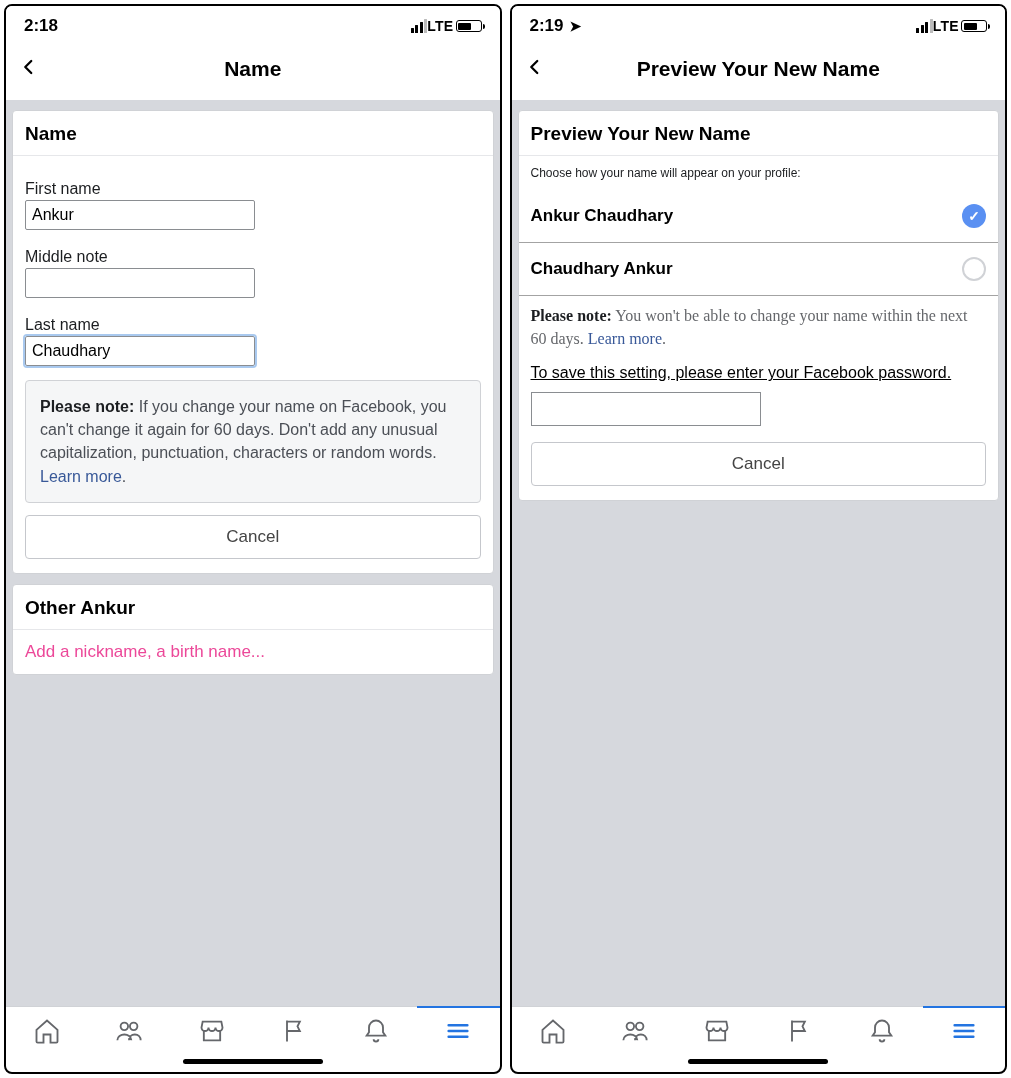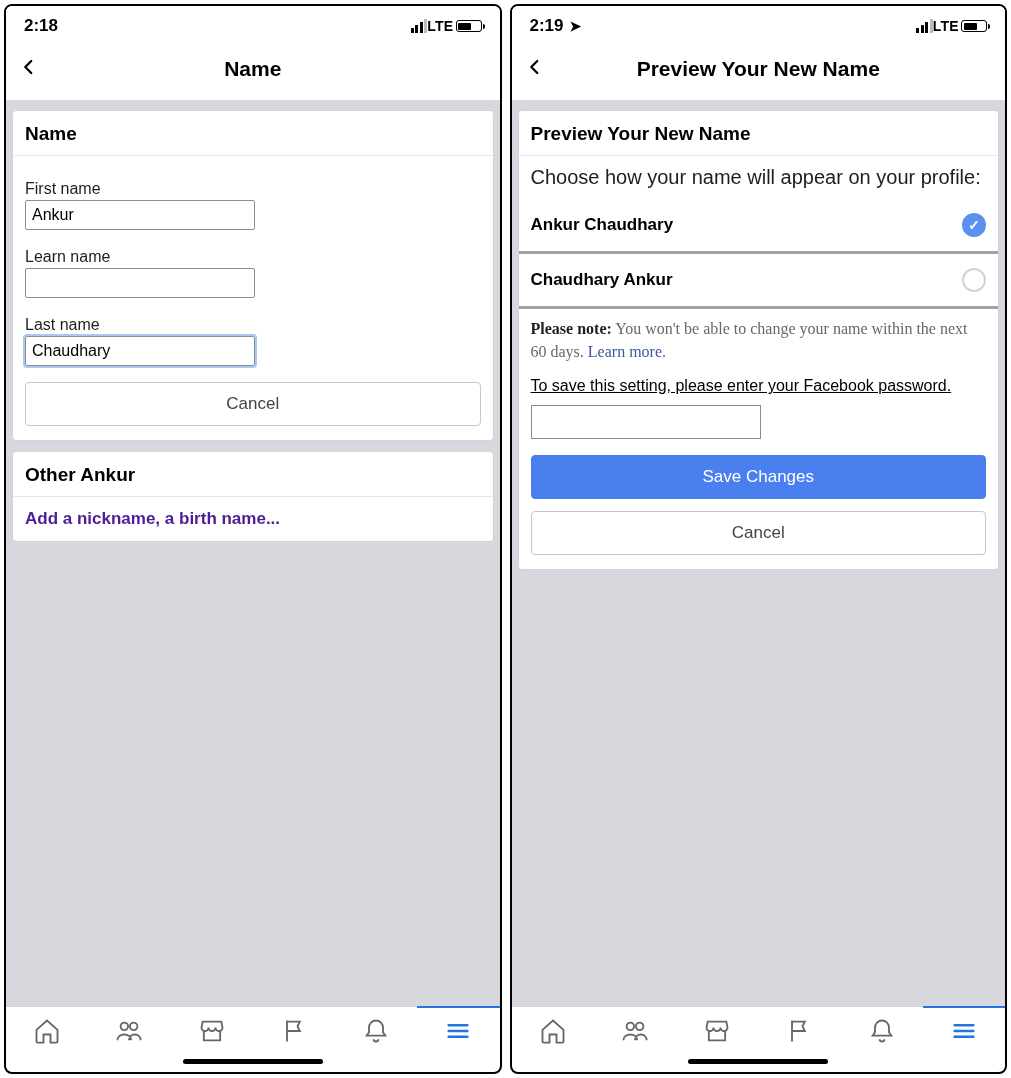--- a/index.html
+++ b/index.html
@@ -152,35 +152,34 @@
     padding: 11px 0;
     font-size: 17px;
     border-radius: 4px;
     margin-top: 12px;
     cursor: pointer;
   }
   .btn-primary { background: #4a7ff0; color: #fff; border: 1px solid #4a7ff0; }
   .btn-secondary { background: #fff; color: #444; border: 1px solid #c5c7cc; }
   .link-row {
     padding: 12px 12px;
-    color: #4c1d95;
+    color: #ec4899;
     font-size: 17px;
-    font-weight: bold;
   }
   .sub-text{
     padding: 0 12px 10px;
-    font-size: 20px;
+    font-size: 12px;
     color: #1c1e21;
   }
   .option-row{
     display:flex;
     align-items:center;
     justify-content:space-between;
     padding: 14px 12px;
-    border-bottom:3px solid #a3a3a3;
+    border-bottom:1px solid #a3a3a3;
   }
   .option-row:last-of-type{border-bottom:none;}
   .option-label{
     font-weight:700;
     font-size:17px;
   }
   .radio{
     width:24px;height:24px;
     border-radius:50%;
     display:flex;
@@ -278,25 +277,28 @@
     </div>
     <div class="header-title">Name</div>
   </div>
 
   <div class="content">
     <div class="card">
       <div class="card-header">Name</div>
       <div class="card-body">
         <div class="field-label">First name</div>
         <input class="text-input" value="Ankur" style="">
-        <div class="field-label">Learn name</div>
+        <div class="field-label">Middle note</div>
         <input class="text-input" value="" style="">
         <div class="field-label">Last name</div>
         <input class="text-input focused" value="Chaudhary" style="">
 
+        <div class="note-box">
+          <strong>Please note:</strong><span> If you change your name on Facebook, you can't change it again for 60 days. Don't add any unusual capitalization, punctuation, characters or random words. </span><span class="link">Learn more</span><span>.</span>
+        </div>
 
         <div class="btn btn-secondary">Cancel</div>
       </div>
     </div>
 
     <div class="card">
       <div class="card-header">Other Ankur</div>
       <div class="link-row">Add a nickname, a birth name...</div>
     </div>
   </div>
@@ -381,21 +383,20 @@
       </div>
 
       <div class="note-inline">
         <strong>Please note:</strong><span> You won't be able to change your name within the next 60 days. </span><span class="link">Learn more</span><span>.</span>
       </div>
 
       <div class="pwd-prompt">To save this setting, please enter your Facebook password.</div>
       <input type="password" class="pwd-input" style="">
 
       <div class="btn-wrap">
-        <div class="btn btn-primary">Save Changes</div>
         <div class="btn btn-secondary">Cancel</div>
       </div>
     </div>
   </div>
 
   <div class="tabs-wrap">
     <div class="bottom-tabs">
       <div class="tab">
         <svg viewBox="0 0 24 24">
             <path d="M3 11l9-8 9 8v10a1 1 0 01-1 1h-5v-7h-6v7H4a1 1 0 01-1-1V11z" fill="none" stroke="#65676b" stroke-width="1.6"></path>

